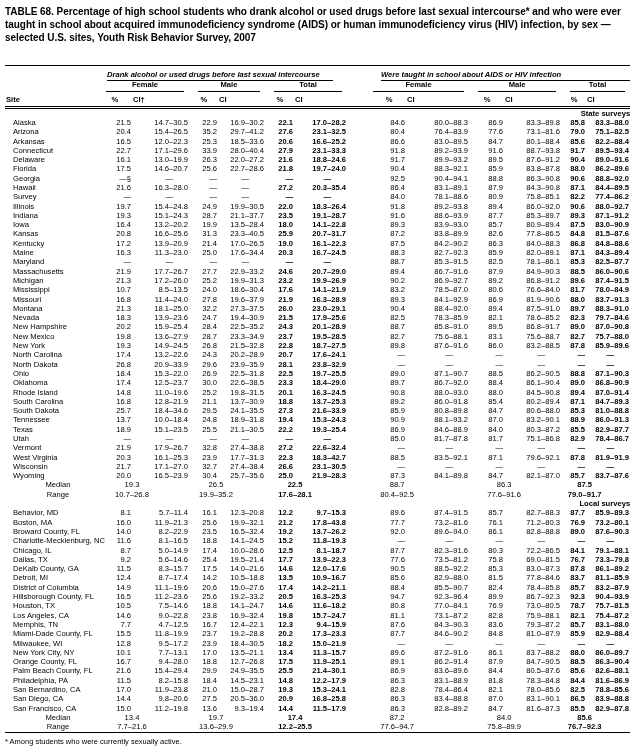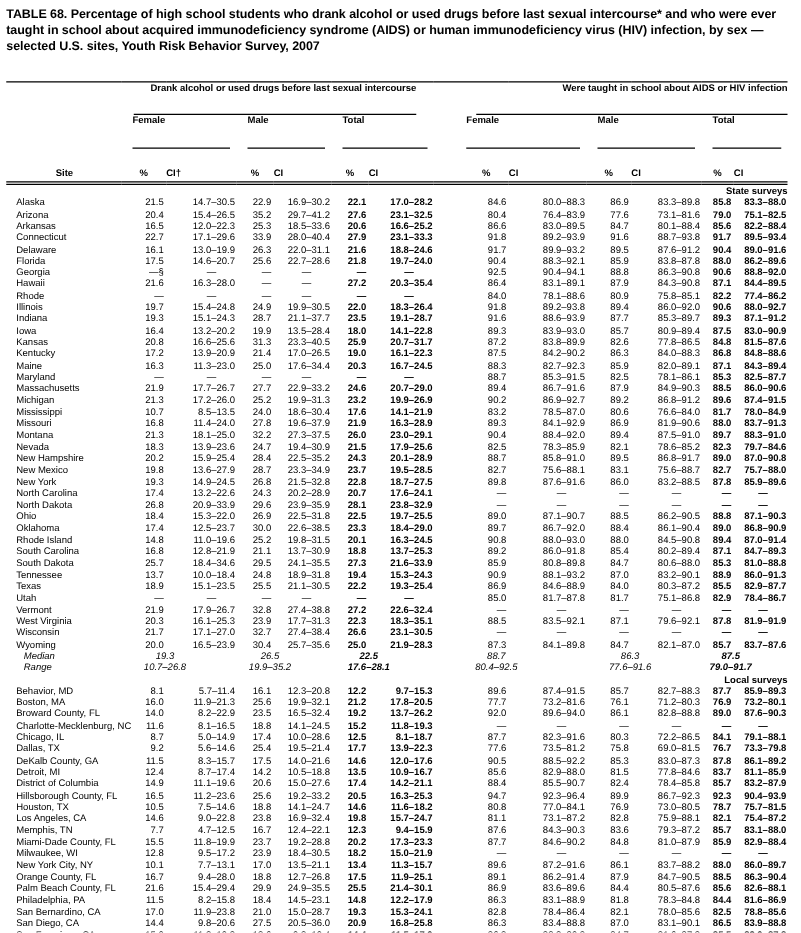--- a/index.html
+++ b/index.html
@@ -12,44 +12,44 @@
   .title{
     font-weight:bold;font-size:10px;line-height:13.2px;letter-spacing:-0.05px;
     margin-bottom:20px;
   }
   table{
     border-collapse:collapse;table-layout:fixed;width:625px;
     border-top:1px solid #000;border-bottom:1.5px solid #000;
   }
   th,td{padding:0;white-space:nowrap;overflow:visible;font-size:7.6px;}
   thead th{font-weight:bold;vertical-align:bottom;}
-  .site-h{text-align:center;padding-left:1px;padding-bottom:2px;}
+  .site-h{text-align:left;padding-left:1px;padding-bottom:2px;}
   .grp{height:15px;}
   .grpline{
-    border-bottom:1px solid #000;padding-bottom:16px;margin:0 14px 0 10px;
-    text-align:right;font-size:7.6px;line-height:9px;
+    border-bottom:1px solid #000;padding-bottom:1px;margin:0 14px 0 10px;
+    text-align:left;font-size:7.6px;line-height:9px;font-style:italic;
   }
   .grpline.g2{margin:0 0 0 34px;}
   .sub{height:11px;}
   .subline{
-    border-bottom:1px solid #000;padding-bottom:18px;margin:0 5px 12px 9px;
-    text-align:left;line-height:8.5px;
+    border-bottom:1px solid #000;padding-bottom:1px;margin:0 5px 0 9px;
+    text-align:center;line-height:8.5px;
   }
   .mrow th{border-bottom:3px double #000;padding-bottom:2px;height:12px;}
   .mrow th.pc{text-align:center;}
   .mrow th.cih{text-align:left;}
   tbody tr{height:9.3px;}
   tbody td{line-height:9.3px;vertical-align:bottom;}
   .section-label{font-weight:bold;text-align:right;padding-left:1px;}
   td.site{text-align:left;padding-left:8px;}
   td.pct{text-align:right;padding-right:2px;}
   td.ci{text-align:right;padding-right:1px;}
   td.tot{font-weight:bold;}
   td.dashci{padding-right:16px;}
-  tr.summary-row td{font-style:italic;}
+  tr.summary-row td{text-align:center;}
   td.summary-label{padding-left:14px;}
   td.sumval{text-align:center;padding-right:22px;}
   .footnotes{margin-top:4px;font-size:7.5px;line-height:9.5px;}
   .footnotes sup{font-size:5.8px;}
   .fn{letter-spacing:0;}
 </style>
 </head>
 <body>
 
 <div class="title">TABLE 68. Percentage of high school students who drank alcohol or used drugs before last sexual intercourse* and who were ever taught in school about acquired immunodeficiency syndrome (AIDS) or human immunodeficiency virus (HIV) infection, by sex — selected U.S. sites, Youth Risk Behavior Survey, 2007</div>
@@ -177,21 +177,21 @@
         <td class="pct">91.6</td>
         <td class="ci">88.7–93.8</td>
         <td class="pct tot">91.7</td>
         <td class="ci tot">89.5–93.4</td>
       </tr>
       <tr>
         <td class="site">Delaware</td>
         <td class="pct">16.1</td>
         <td class="ci">13.0–19.9</td>
         <td class="pct">26.3</td>
-        <td class="ci">22.0–31.1</td>
+        <td class="ci">22.0–27.2</td>
         <td class="pct tot">21.6</td>
         <td class="ci tot">18.8–24.6</td>
         <td class="pct">91.7</td>
         <td class="ci">89.9–93.2</td>
         <td class="pct">89.5</td>
         <td class="ci">87.6–91.2</td>
         <td class="pct tot">90.4</td>
         <td class="ci tot">89.0–91.6</td>
       </tr>
       <tr>
@@ -233,21 +233,21 @@
         <td class="pct tot">27.2</td>
         <td class="ci tot">20.3–35.4</td>
         <td class="pct">86.4</td>
         <td class="ci">83.1–89.1</td>
         <td class="pct">87.9</td>
         <td class="ci">84.3–90.8</td>
         <td class="pct tot">87.1</td>
         <td class="ci tot">84.4–89.5</td>
       </tr>
       <tr>
-        <td class="site">Rhode</td>
+        <td class="site">Survey</td>
         <td class="pct">—</td>
         <td class="ci dashci">—</td>
         <td class="pct">—</td>
         <td class="ci dashci">—</td>
         <td class="pct tot">—</td>
         <td class="ci tot dashci">—</td>
         <td class="pct">84.0</td>
         <td class="ci">78.1–88.6</td>
         <td class="pct">80.9</td>
         <td class="ci">75.8–85.1</td>
@@ -659,21 +659,21 @@
         <td class="pct tot">—</td>
         <td class="ci tot dashci">—</td>
       </tr>
       <tr>
         <td class="site">West Virginia</td>
         <td class="pct">20.3</td>
         <td class="ci">16.1–25.3</td>
         <td class="pct">23.9</td>
         <td class="ci">17.7–31.3</td>
         <td class="pct tot">22.3</td>
-        <td class="ci tot">18.3–35.1</td>
+        <td class="ci tot">18.3–42.7</td>
         <td class="pct">88.5</td>
         <td class="ci">83.5–92.1</td>
         <td class="pct">87.1</td>
         <td class="ci">79.6–92.1</td>
         <td class="pct tot">87.8</td>
         <td class="ci tot">81.9–91.9</td>
       </tr>
       <tr>
         <td class="site">Wisconsin</td>
         <td class="pct">21.7</td>
@@ -740,21 +740,21 @@
         <td class="pct tot">87.7</td>
         <td class="ci tot">85.9–89.3</td>
       </tr>
       <tr>
         <td class="site">Boston, MA</td>
         <td class="pct">16.0</td>
         <td class="ci">11.9–21.3</td>
         <td class="pct">25.6</td>
         <td class="ci">19.9–32.1</td>
         <td class="pct tot">21.2</td>
-        <td class="ci tot">17.8–20.5</td>
+        <td class="ci tot">17.8–43.8</td>
         <td class="pct">77.7</td>
         <td class="ci">73.2–81.6</td>
         <td class="pct">76.1</td>
         <td class="ci">71.2–80.3</td>
         <td class="pct tot">76.9</td>
         <td class="ci tot">73.2–80.1</td>
       </tr>
       <tr>
         <td class="site">Broward County, FL</td>
         <td class="pct">14.0</td>
@@ -1070,15 +1070,16 @@
         <td colspan="2" class="sumval">13.6–29.9</td>
         <td colspan="2" class="sumval tot">12.2–25.5</td>
         <td colspan="2" class="sumval">77.6–94.7</td>
         <td colspan="2" class="sumval">75.8–89.9</td>
         <td colspan="2" class="sumval tot">76.7–92.3</td>
       </tr>
     </tbody>
 </table>
 
 <div class="footnotes">
+    <div class="fn"><span>*</span><span> Among students who were currently sexually active.</span></div>
     <div class="fn"><sup>†</sup><span> 95% confidence interval.</span></div>
     <div class="fn"><sup>§</sup><span> Not available.</span></div>
   </div>
 
 </body></html>

